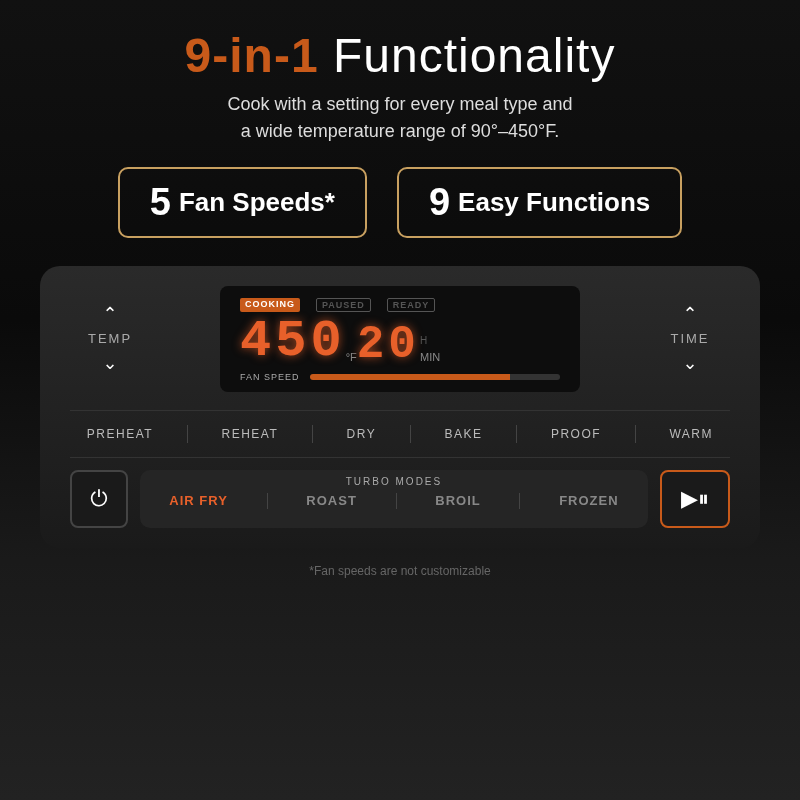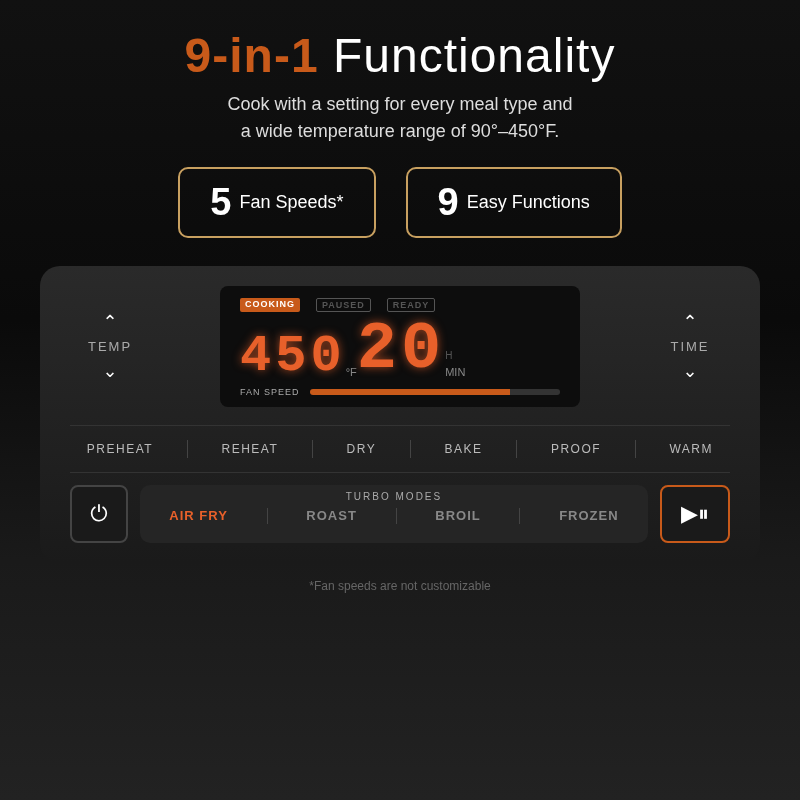--- a/index.html
+++ b/index.html
@@ -60,23 +60,23 @@
       align-items: center;
       gap: 8px;
       background: transparent;
     }
     .badge-num {
       font-size: 38px;
       font-weight: 900;
       color: #fff;
     }
     .badge-text {
-      font-size: 18px;
-      color: #fff;
-      font-weight: 400;
+      font-size: 26px;
+      color: #fff;
+      font-weight: 700;
     }
 
     
     .device-panel {
       background: linear-gradient(180deg, #2a2a2a 0%, #1a1a1a 100%);
       border-radius: 20px;
       width: 720px;
       padding: 20px 30px 20px;
       position: relative;
     }
@@ -158,21 +158,21 @@
       line-height: 1;
     }
     .seg-unit {
       font-size: 11px;
       color: #888;
       margin-bottom: 5px;
       letter-spacing: 0;
     }
     .seg-small {
       font-family: 'Courier New', monospace;
-      font-size: 67px;
+      font-size: 46px;
       font-weight: 900;
       color: #e8602a;
       letter-spacing: 4px;
       text-shadow: 0 0 10px rgba(232, 96, 42, 0.7);
       line-height: 1;
     }
     .seg-time-unit {
       font-size: 11px;
       color: #888;
       margin-bottom: 5px;

